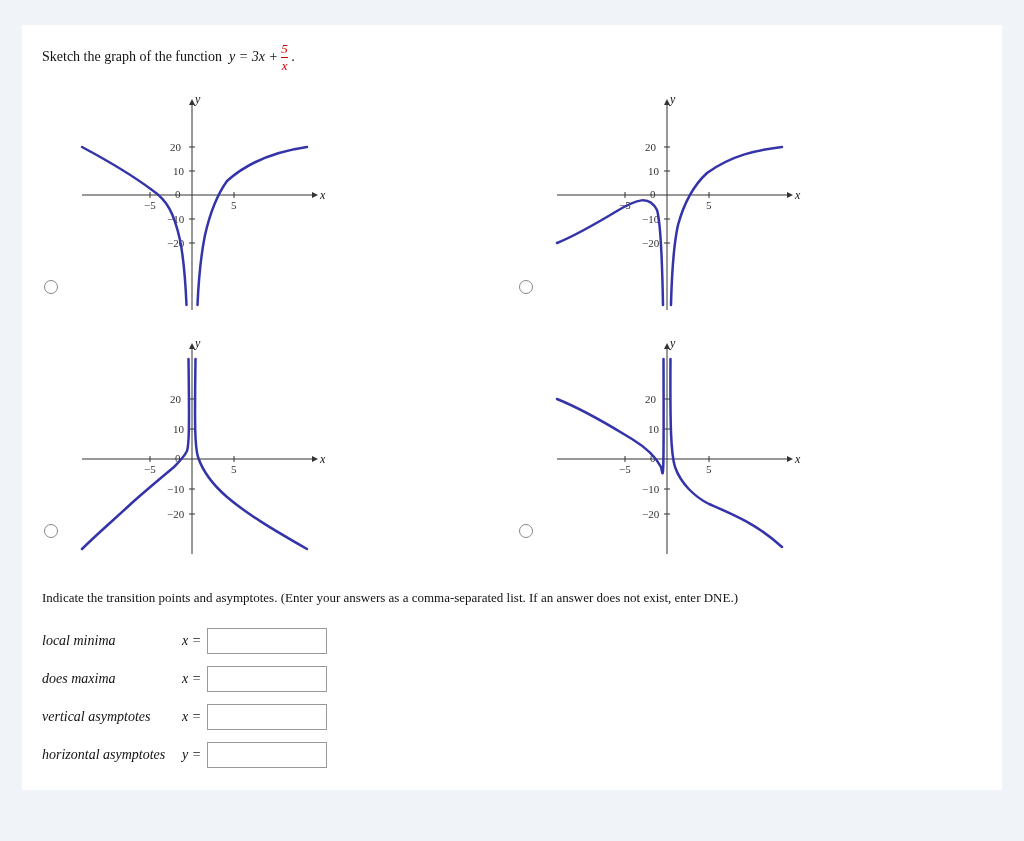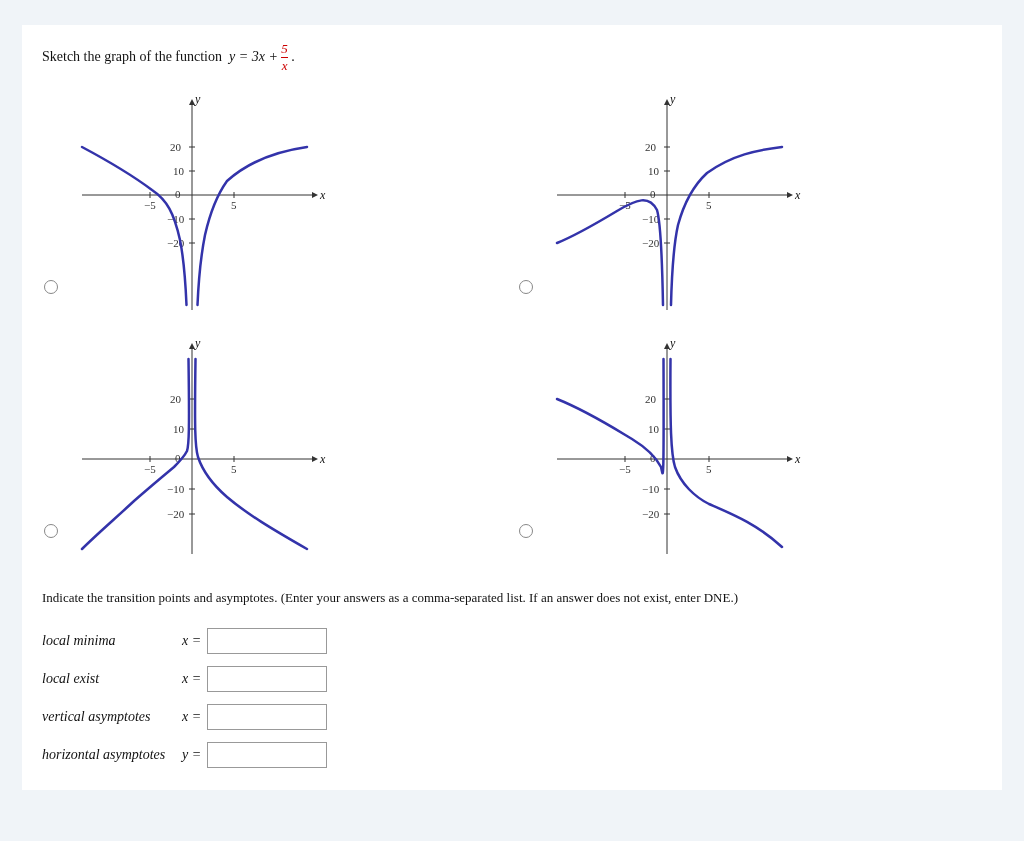--- a/index.html
+++ b/index.html
@@ -318,21 +318,21 @@
       <div class="form-cell form-eq">
         <span>x</span>&nbsp;=
       </div>
       <div class="form-cell">
         <input type="text" class="form-input" style="">
       </div>
     </div>
 
     <div class="form-row">
       <div class="form-cell form-label">
-        <span>local exist</span>
+        <span>does maxima</span>
       </div>
       <div class="form-cell form-eq">
         <span>x</span>&nbsp;=
       </div>
       <div class="form-cell">
         <input type="text" class="form-input" style="">
       </div>
     </div>
 
 

